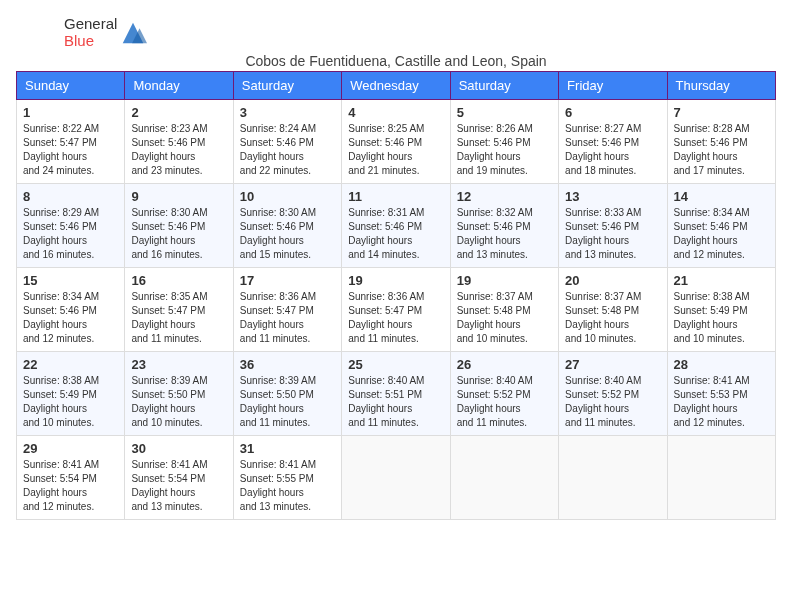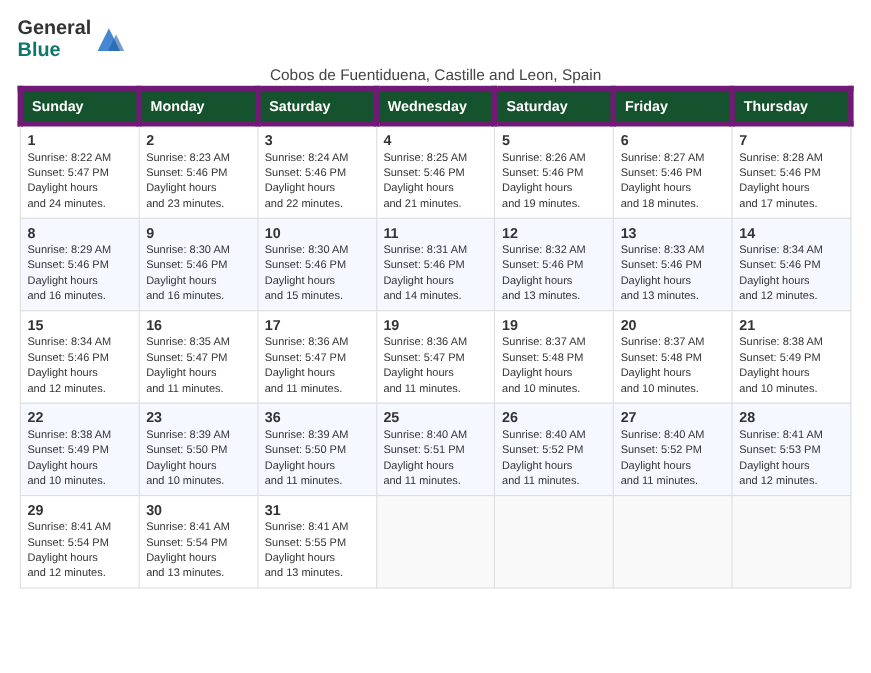--- a/index.html
+++ b/index.html
@@ -15,26 +15,27 @@
       justify-content: space-between;
       align-items: flex-start;
       margin-bottom: 4px;
     }
     .logo {
       display: flex;
       align-items: center;
       gap: 0px;
     }
     .logo-text {
-      font-size: 18px;
-      font-weight: bold;
+      font-size: 15px;
+      font-weight: normal;
       line-height: 1.1;
+      margin-left: 48px;
     }
     .logo-text .general { color: #333; }
-    .logo-text .blue { color: #0f766e; }
+    .logo-text .blue { color: #ef4444; }
     .logo-icon {
       width: 28px;
       height: 28px;
       margin-left: 2px;
     }
     .month-title {
       font-size: 36px;
       font-weight: bold;
       color: #222;
       text-align: right;
@@ -43,27 +44,27 @@
       text-align: center;
       font-size: 14px;
       color: #444;
       margin-bottom: 2px;
     }
     .calendar {
       width: 100%;
       border-collapse: collapse;
     }
     .calendar th {
-      background-color: #14532d;
+      background-color: #3b82f6;
       color: #fff;
       text-align: left;
       padding: 6px 8px;
       font-size: 13px;
-      font-weight: bold;
-      border: 5px solid #701a75;
+      font-weight: normal;
+      border: 1px solid #701a75;
     }
     .calendar td {
       vertical-align: top;
       padding: 5px 6px;
       font-size: 10.5px;
       color: #333;
       border: 1px solid #ddd;
       width: calc(100% / 7);
       background: #fff;
       min-height: 70px;

